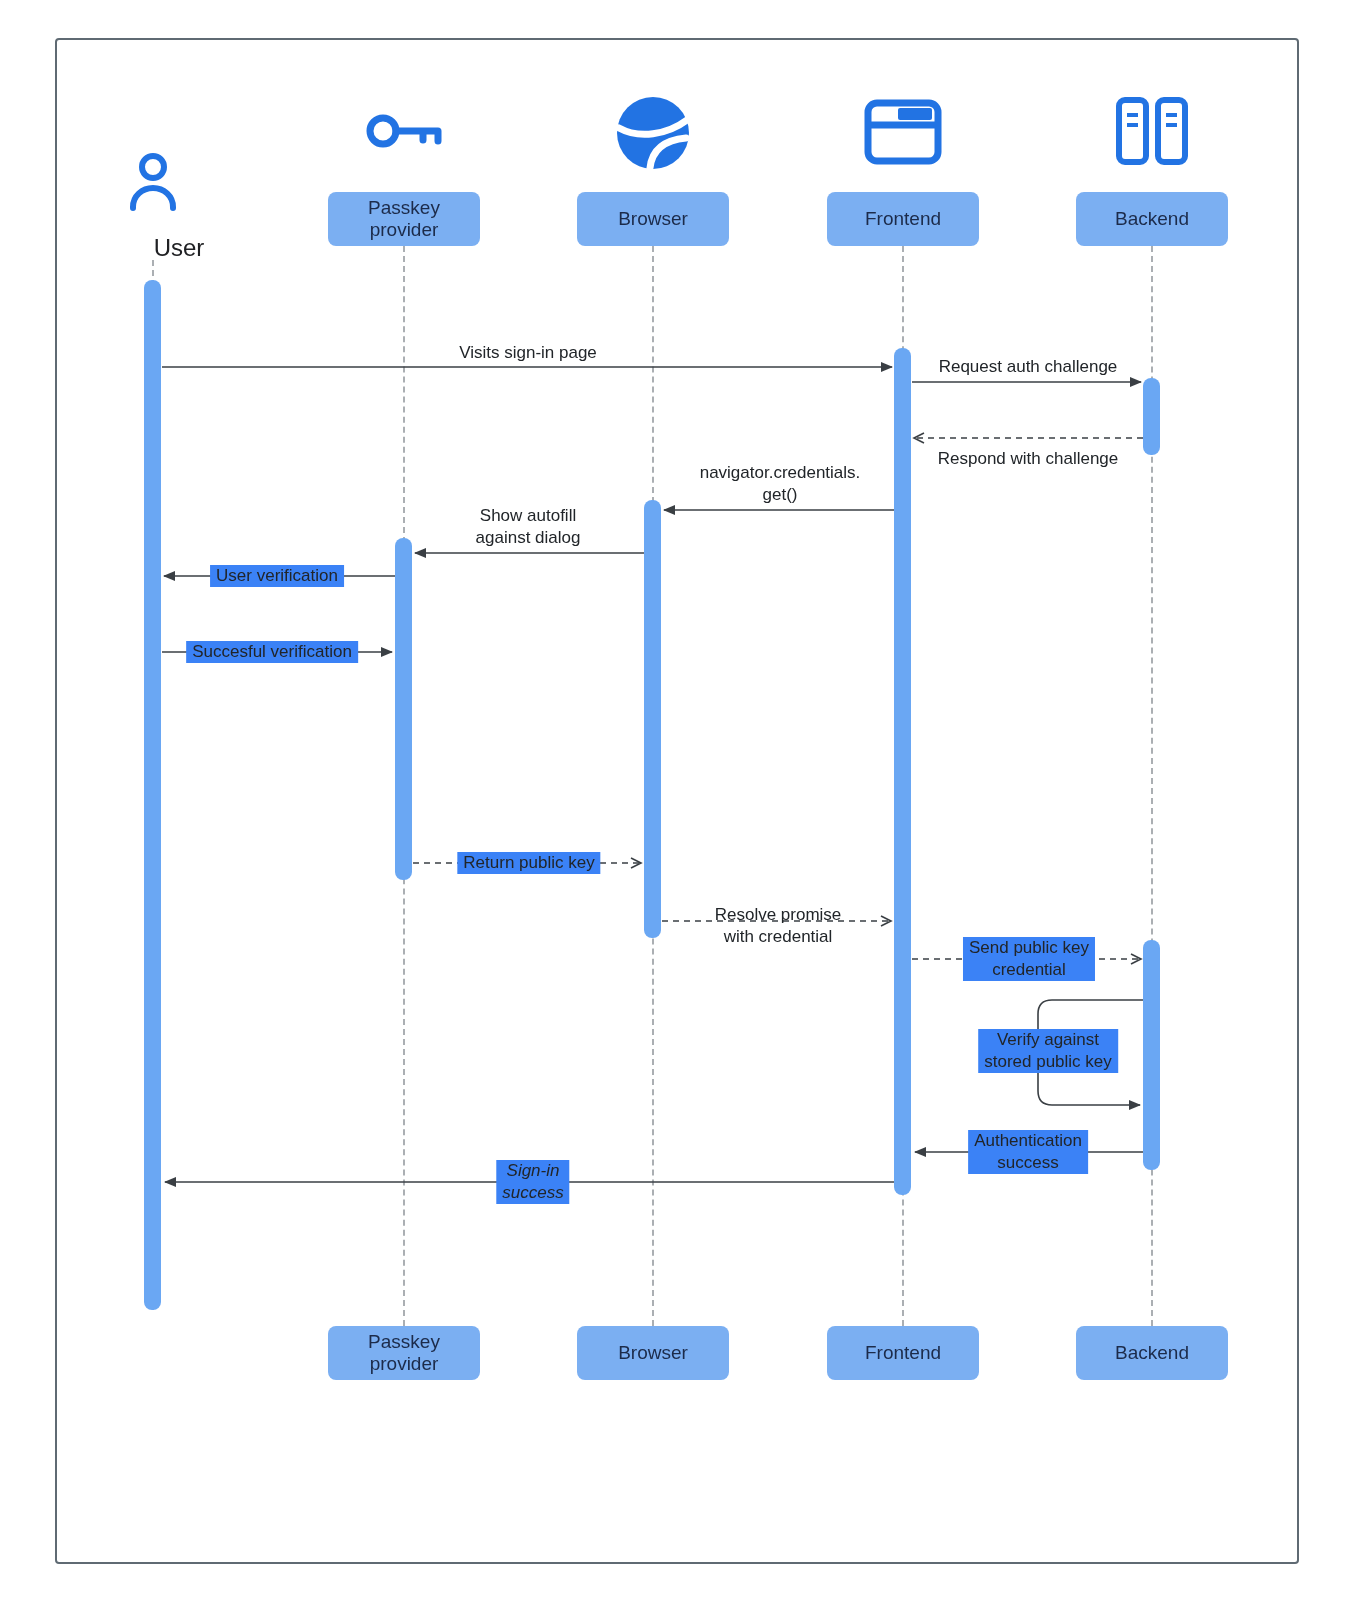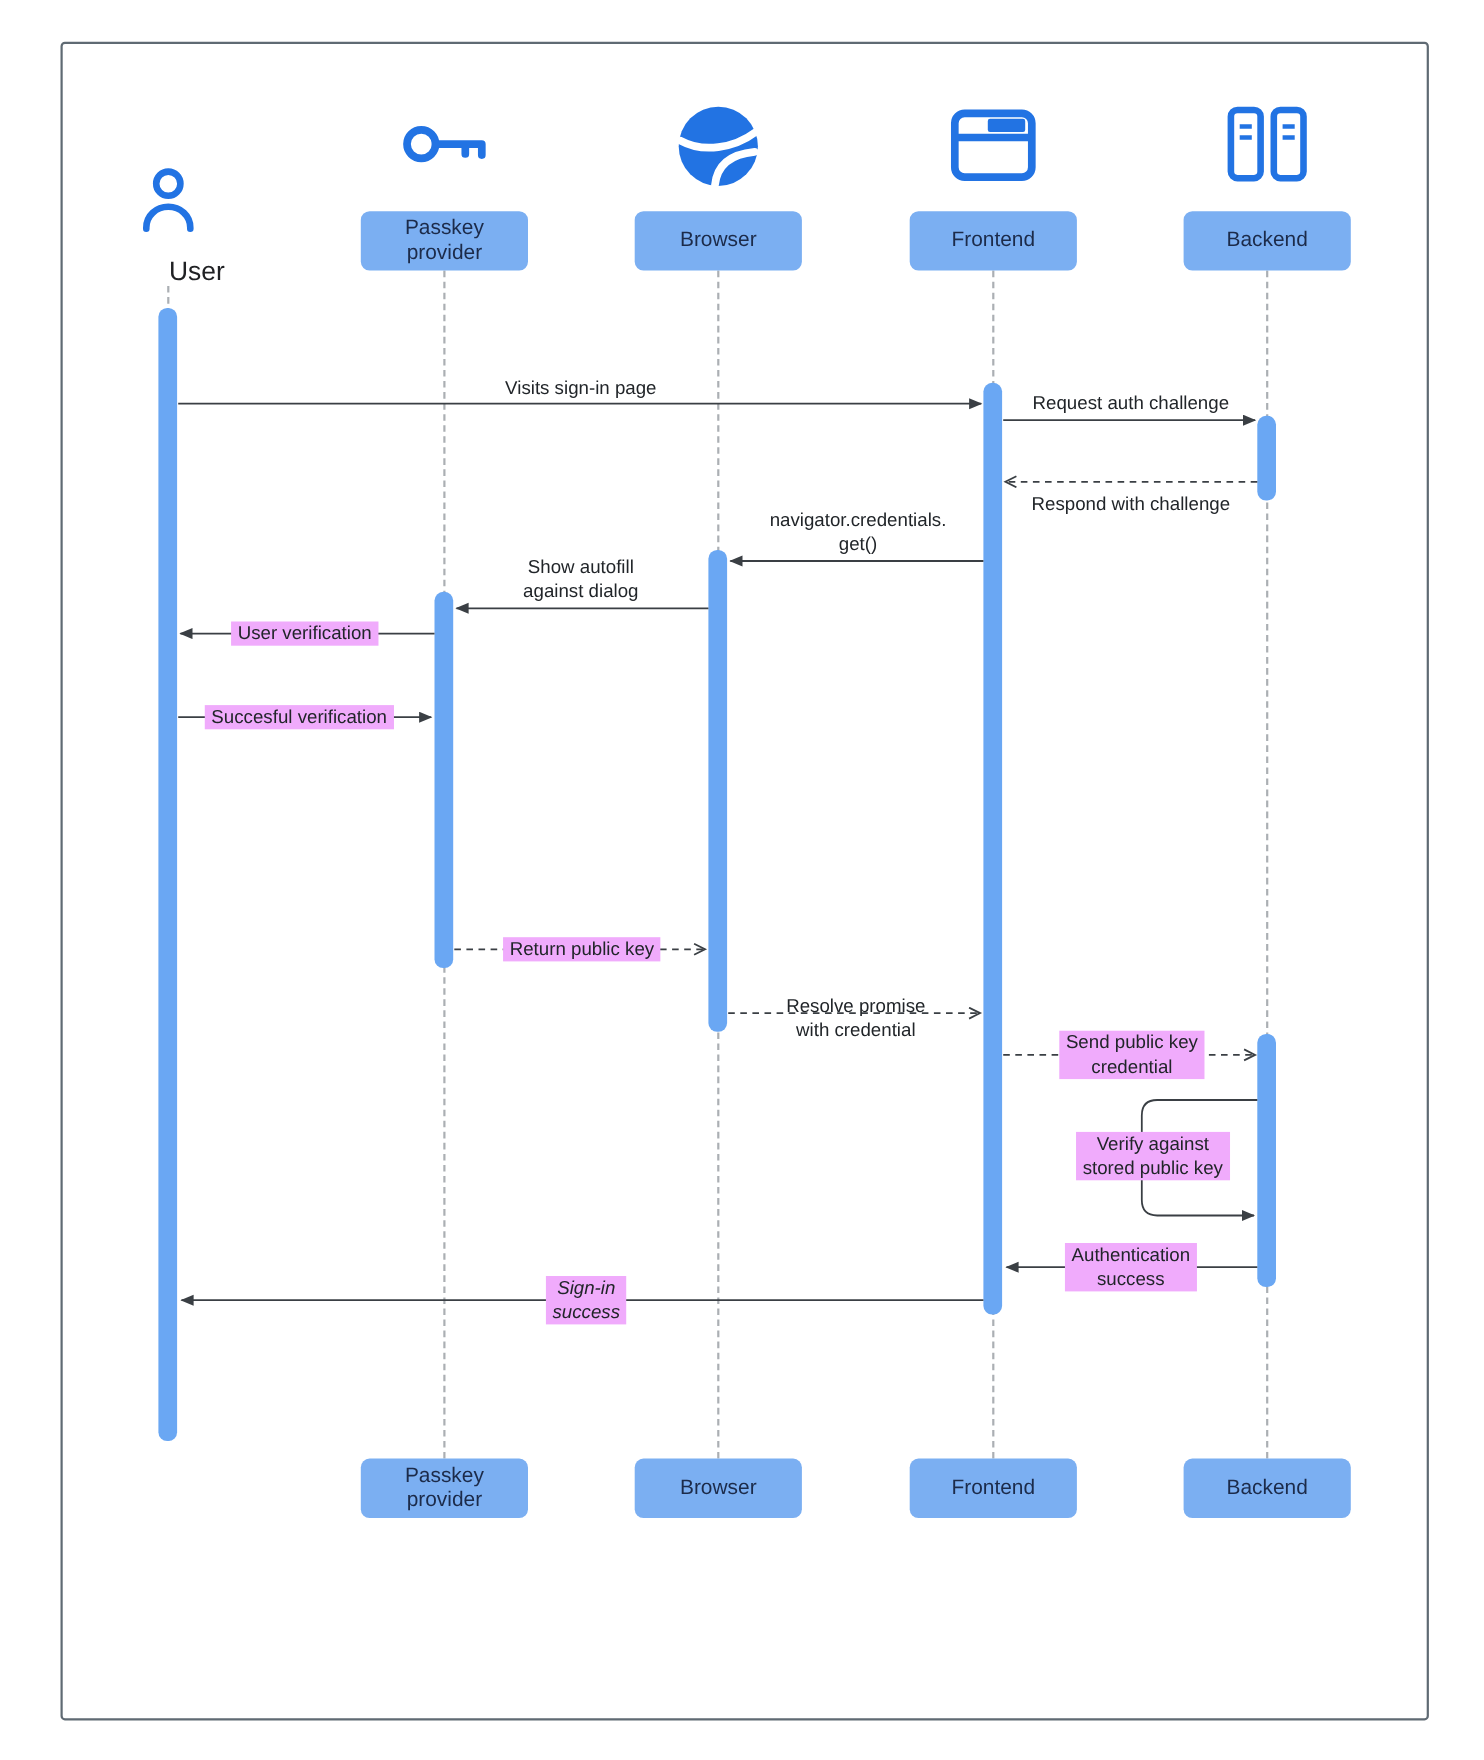--- a/index.html
+++ b/index.html
@@ -26,21 +26,21 @@
   .user-label{
     position:absolute;left:153px;top:234px;transform:translateX(-50%);
     font-size:24px;color:#202124;white-space:pre;margin-left:26px;
   }
   .bar{position:absolute;width:17px;border-radius:8px;background:#6AA7F3;}
   .arrows{position:absolute;left:0;top:0;pointer-events:none;}
   .msg-label{
     position:absolute;transform:translateX(-50%);font-size:17px;color:#212529;
     text-align:center;white-space:pre;line-height:1.3;
   }
-  .on-line{background:#f0abfc;padding:0 6px;}
+  .on-line{background:#3b82f6;padding:0 6px;}
 </style>
 </head>
 <body>
 
 <div class="canvas">
 
   <div class="frame"></div>
 
 
   <div class="lifeline" style="left:152px;top:260px;height:1050px;"></div>

